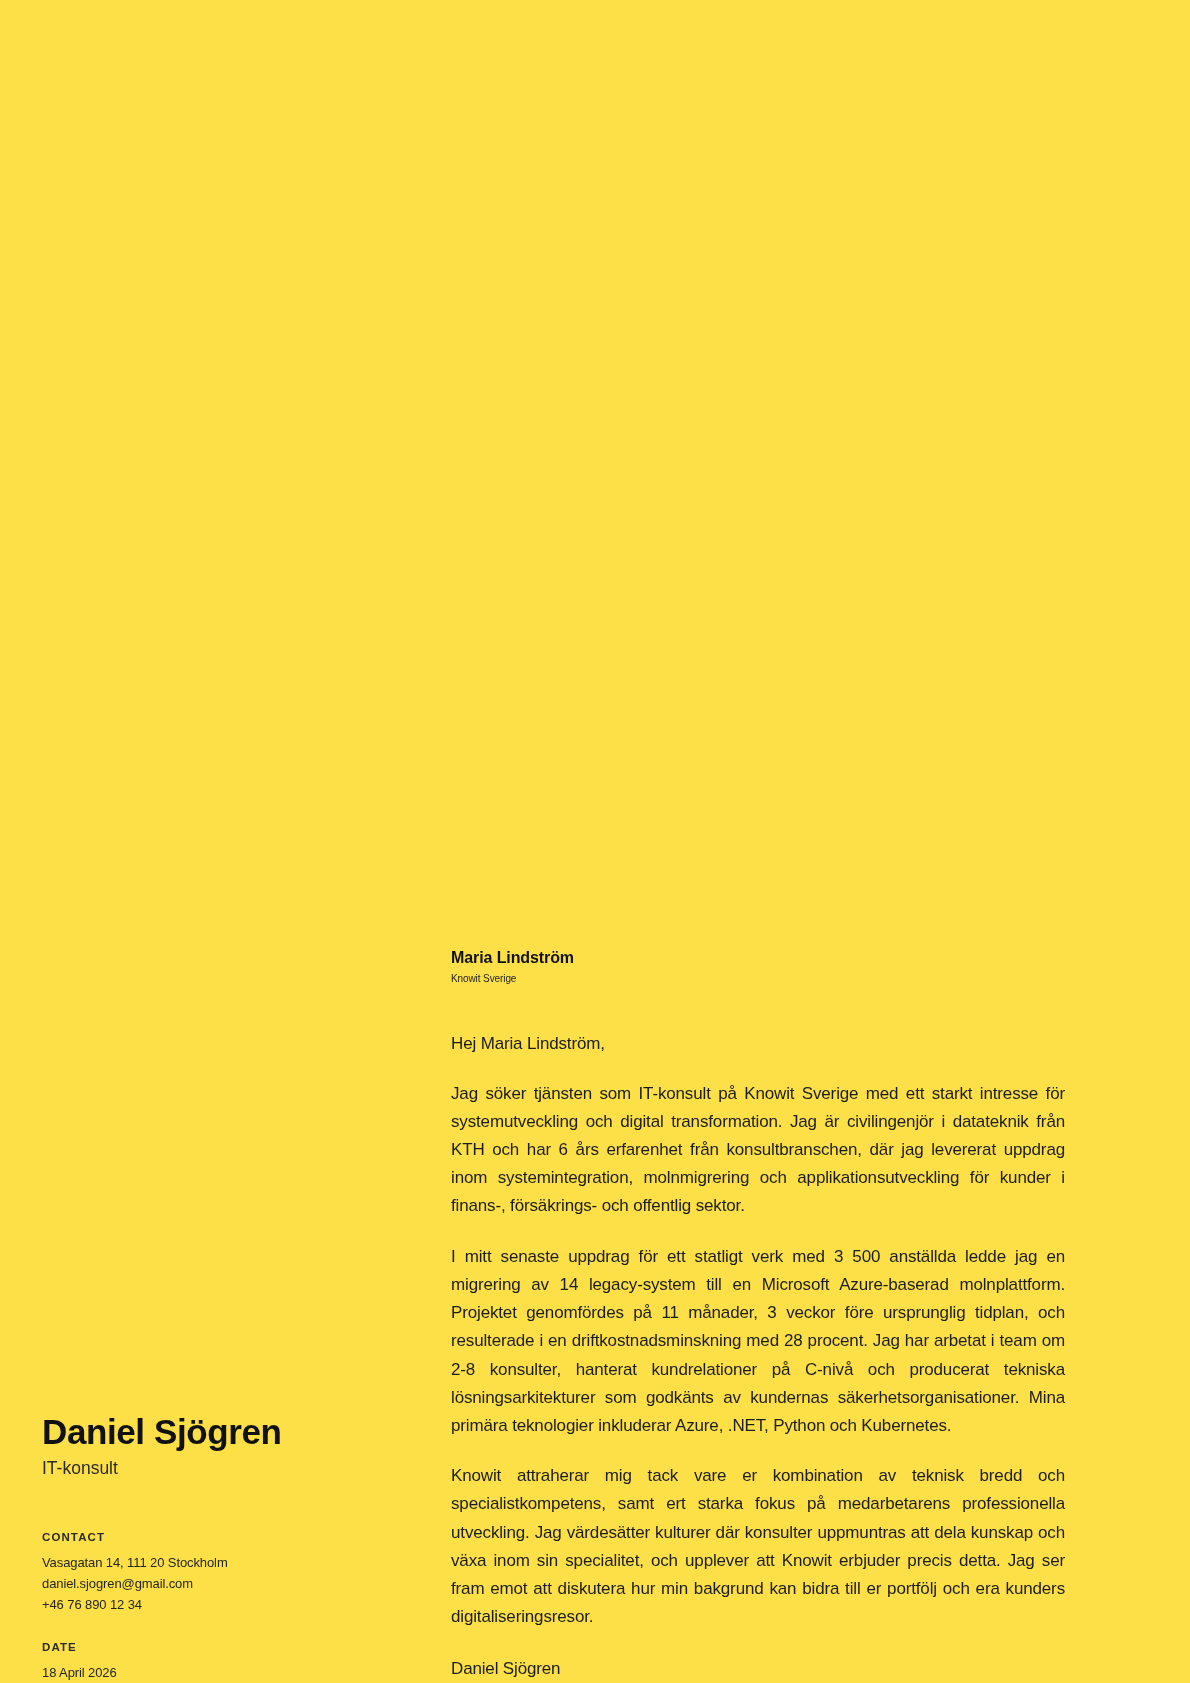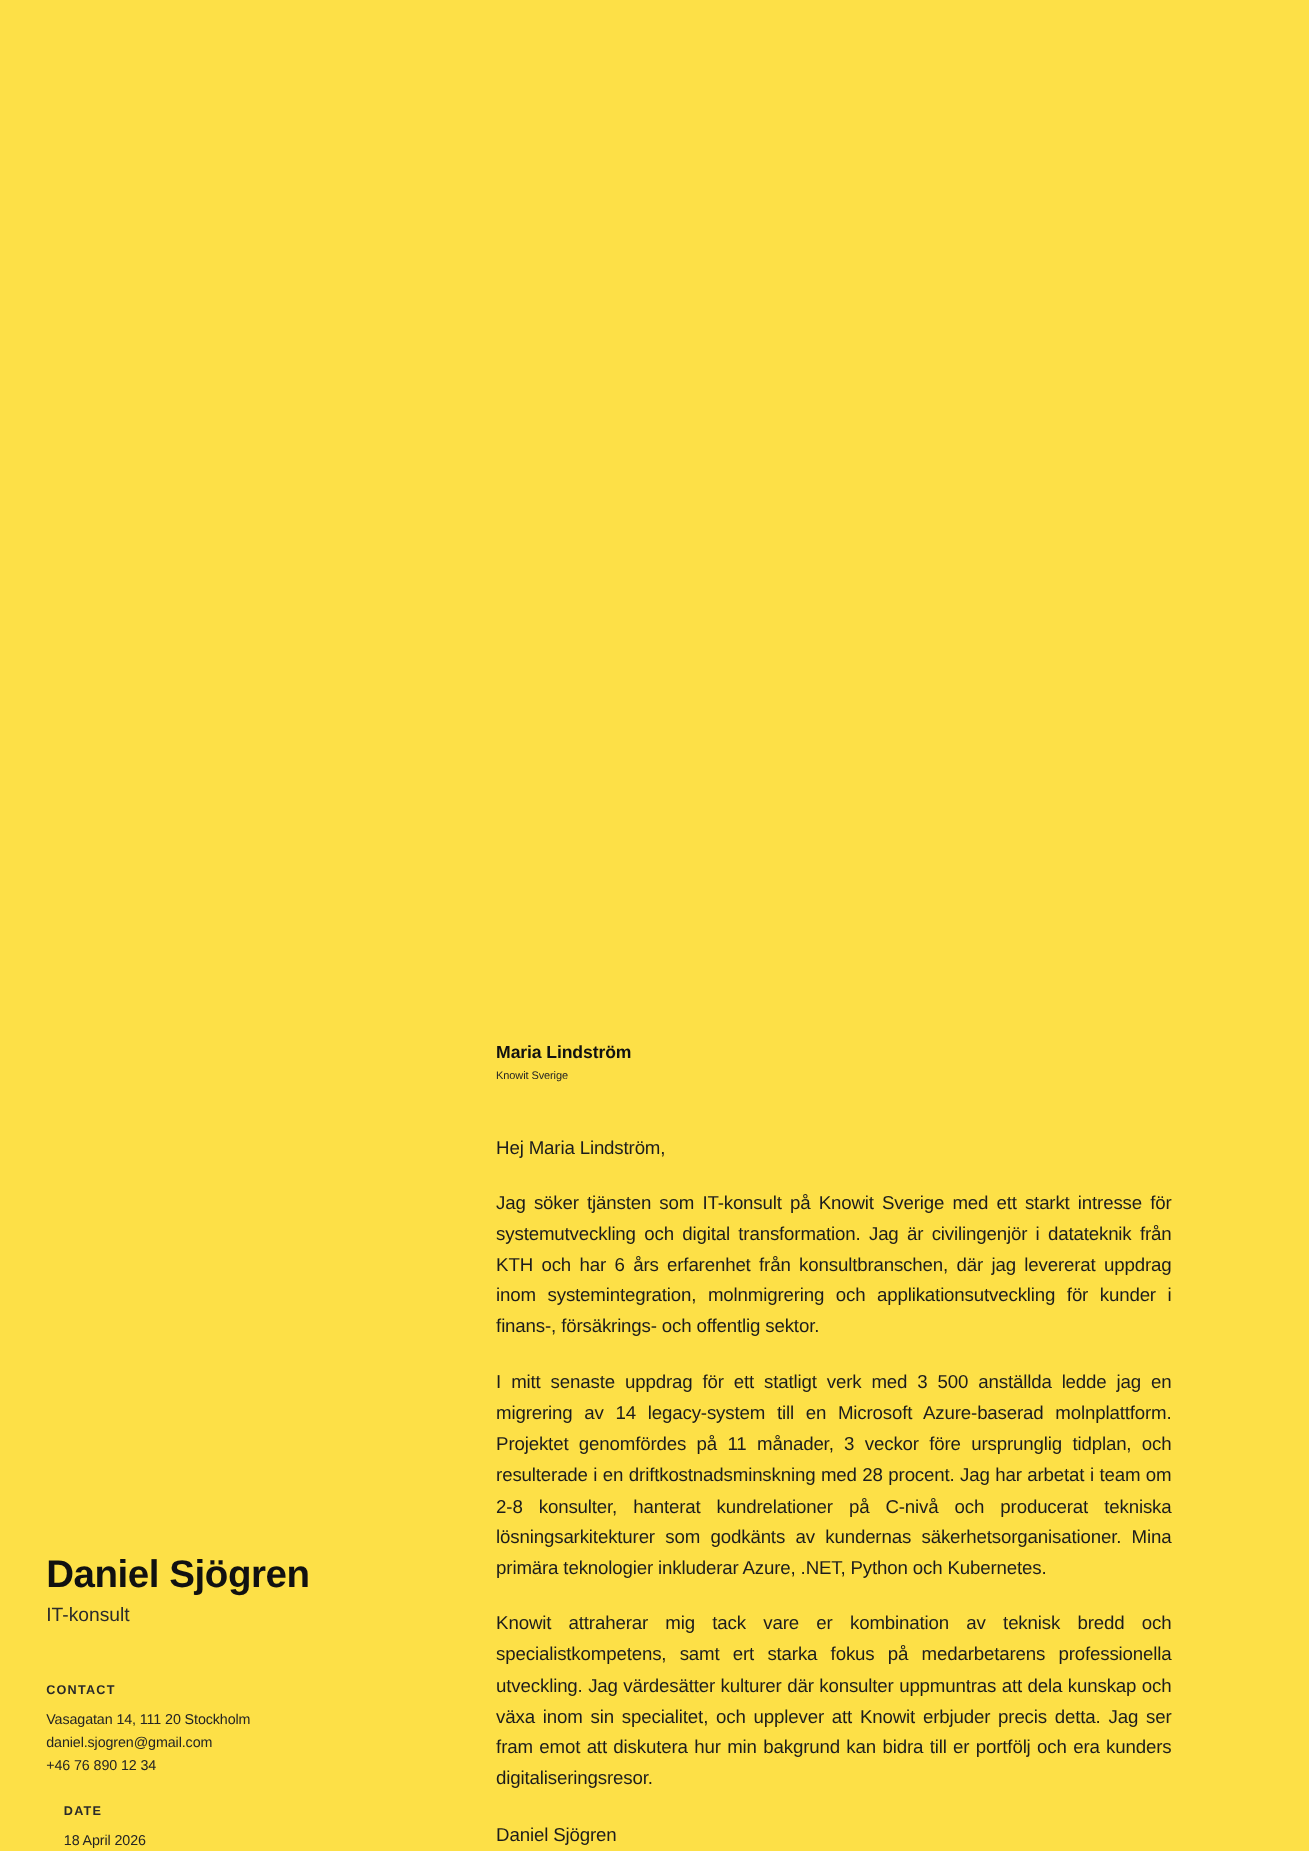--- a/index.html
+++ b/index.html
@@ -62,21 +62,20 @@
     font-weight: 400;
     line-height: 1.62;
     color: #242424;
     letter-spacing: -0.1px;
   }
   .contact-block {
     margin-bottom: 26px;
   }
   .date-block {
     margin-bottom: 0;
-    margin-left: 16px;
   }
 
   
   .divider {
     width: 1px;
     background: #111111;
     flex: 0 0 1px;
     margin-top: 52px;
     margin-bottom: 168px;
   }

